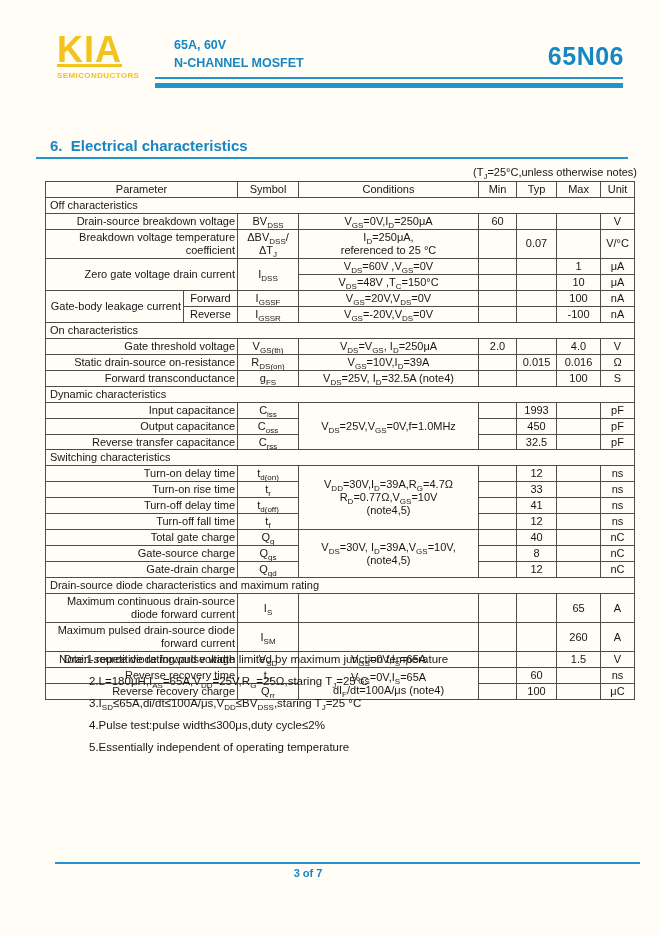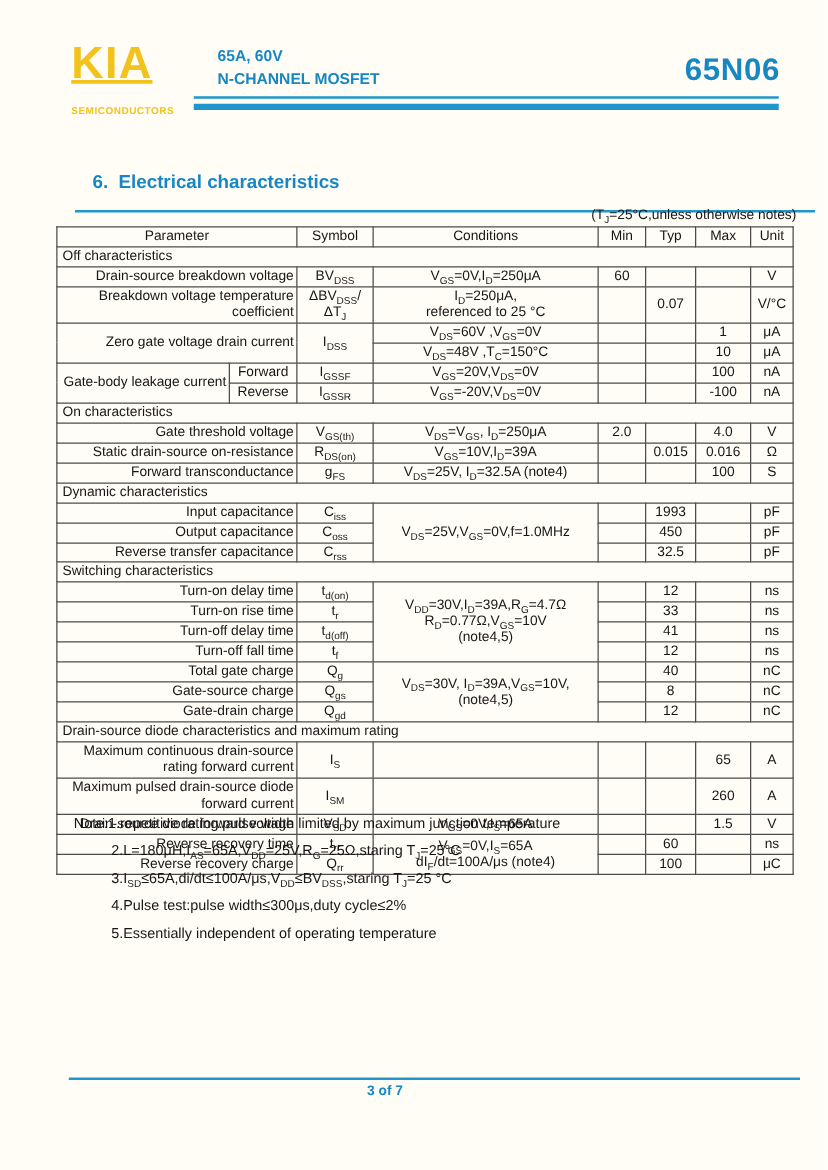--- a/index.html
+++ b/index.html
@@ -6,28 +6,28 @@
     --bg:#fffdf6; --blue:#1787c4; --rule:#2196cd; --yellow:#f2c31d;
     --ink:#161616; --border:#4c4c4c;
   }
   *{box-sizing:border-box; margin:0; padding:0;}
   body{width:662px; height:936px; font-family:"Liberation Sans", sans-serif; background:#fff;}
   .page{position:relative; width:662px; height:936px; background:var(--bg); overflow:hidden;}
 
   
   .logo{position:absolute; left:57px; top:33px; text-align:left;}
   .logo-text{font-size:36px; font-weight:bold; color:var(--yellow); line-height:0.95; letter-spacing:1px;text-decoration:underline;}
-  .logo-sub{font-size:8px; font-weight:bold; color:var(--yellow); margin-top:17px; letter-spacing:0.4px;}
+  .logo-sub{font-size:8px; font-weight:bold; color:var(--yellow); margin-top:4px; letter-spacing:0.4px;}
   .dev-title{position:absolute; left:158px; top:37px; color:var(--blue); font-weight:bold; font-size:12.5px; line-height:1.4;margin-left:16px;}
   .part-no{position:absolute; right:38px; top:42px; font-size:25px; font-weight:bold; color:var(--blue); letter-spacing:0.5px;}
   .rule-thin{position:absolute; left:155px; top:77px; width:468px; height:2px; background:var(--rule);}
   .rule-thick{position:absolute; left:155px; top:83px; width:468px; height:5px; background:var(--rule);}
 
   
-  .section-title{position:absolute; left:60px; top:137px; width:592px; padding:0 0 14px 14px;
+  .section-title{position:absolute; left:36px; top:137px; width:592px; padding:0 0 3px 14px;
     font-size:15px; font-weight:bold; color:var(--blue); border-bottom:2px solid var(--rule);}
 
   
   .tbl-caption{position:absolute; right:25px; top:166px; font-size:11px; color:var(--ink);}
   table.echar{position:absolute; left:45px; top:181px; width:589px; border-collapse:collapse;
     table-layout:fixed; font-size:11px; color:var(--ink);}
   table.echar th, table.echar td{border:1px solid var(--border); font-weight:normal; text-align:center;
     vertical-align:middle; padding:1px 2px; height:13px; line-height:1.18; overflow:hidden;}
   table.echar td.l, table.echar th.l{text-align:right; padding-left:4px;}
   table.echar td.sec{text-align:left; padding-left:4px;}
@@ -260,21 +260,21 @@
           <td>Q<sub>gd</sub></td>
           <td></td>
           <td>12</td>
           <td></td>
           <td>nC</td>
         </tr>
         <tr>
           <td colspan="8" class="sec">Drain-source diode characteristics and maximum rating</td>
         </tr>
         <tr>
-          <td colspan="2" class="l">Maximum continuous drain-source rating forward current</td>
+          <td colspan="2" class="l">Maximum continuous drain-source diode forward current</td>
           <td>I<sub>S</sub></td>
           <td></td>
           <td></td>
           <td></td>
           <td>65</td>
           <td>A</td>
         </tr>
         <tr>
           <td colspan="2" class="l">Maximum pulsed drain-source diode forward current</td>
           <td>I<sub>SM</sub></td>

